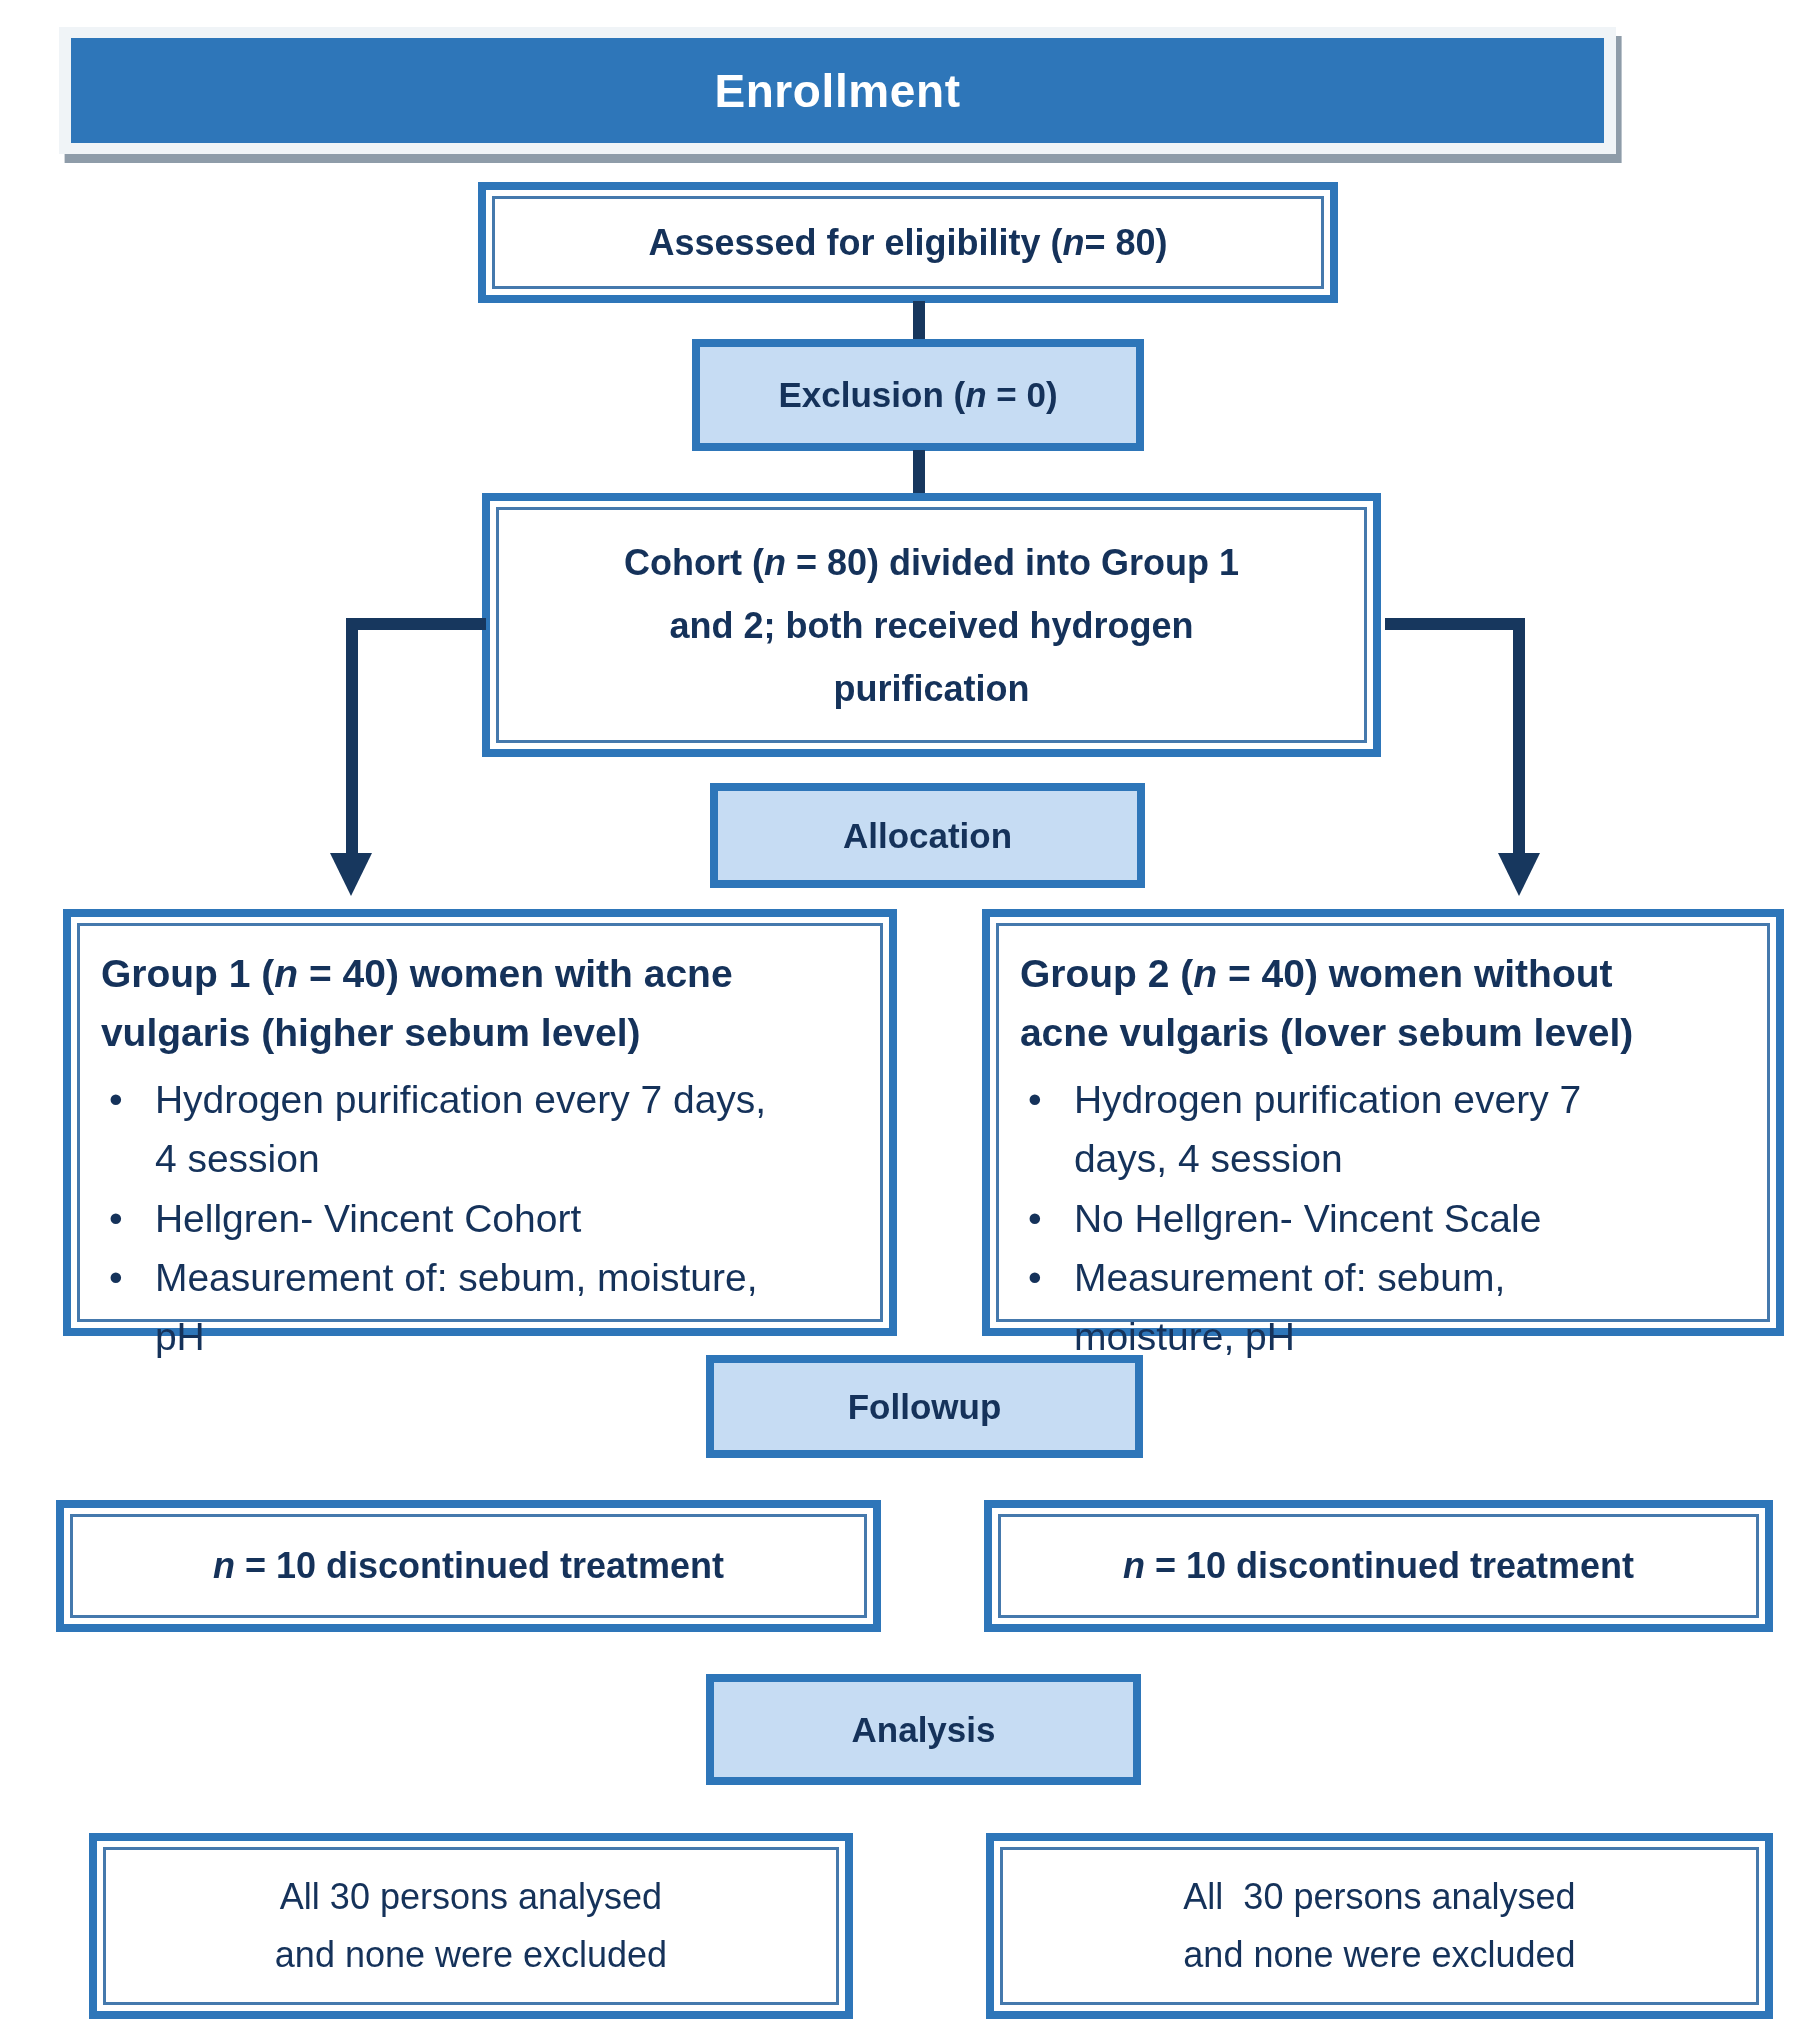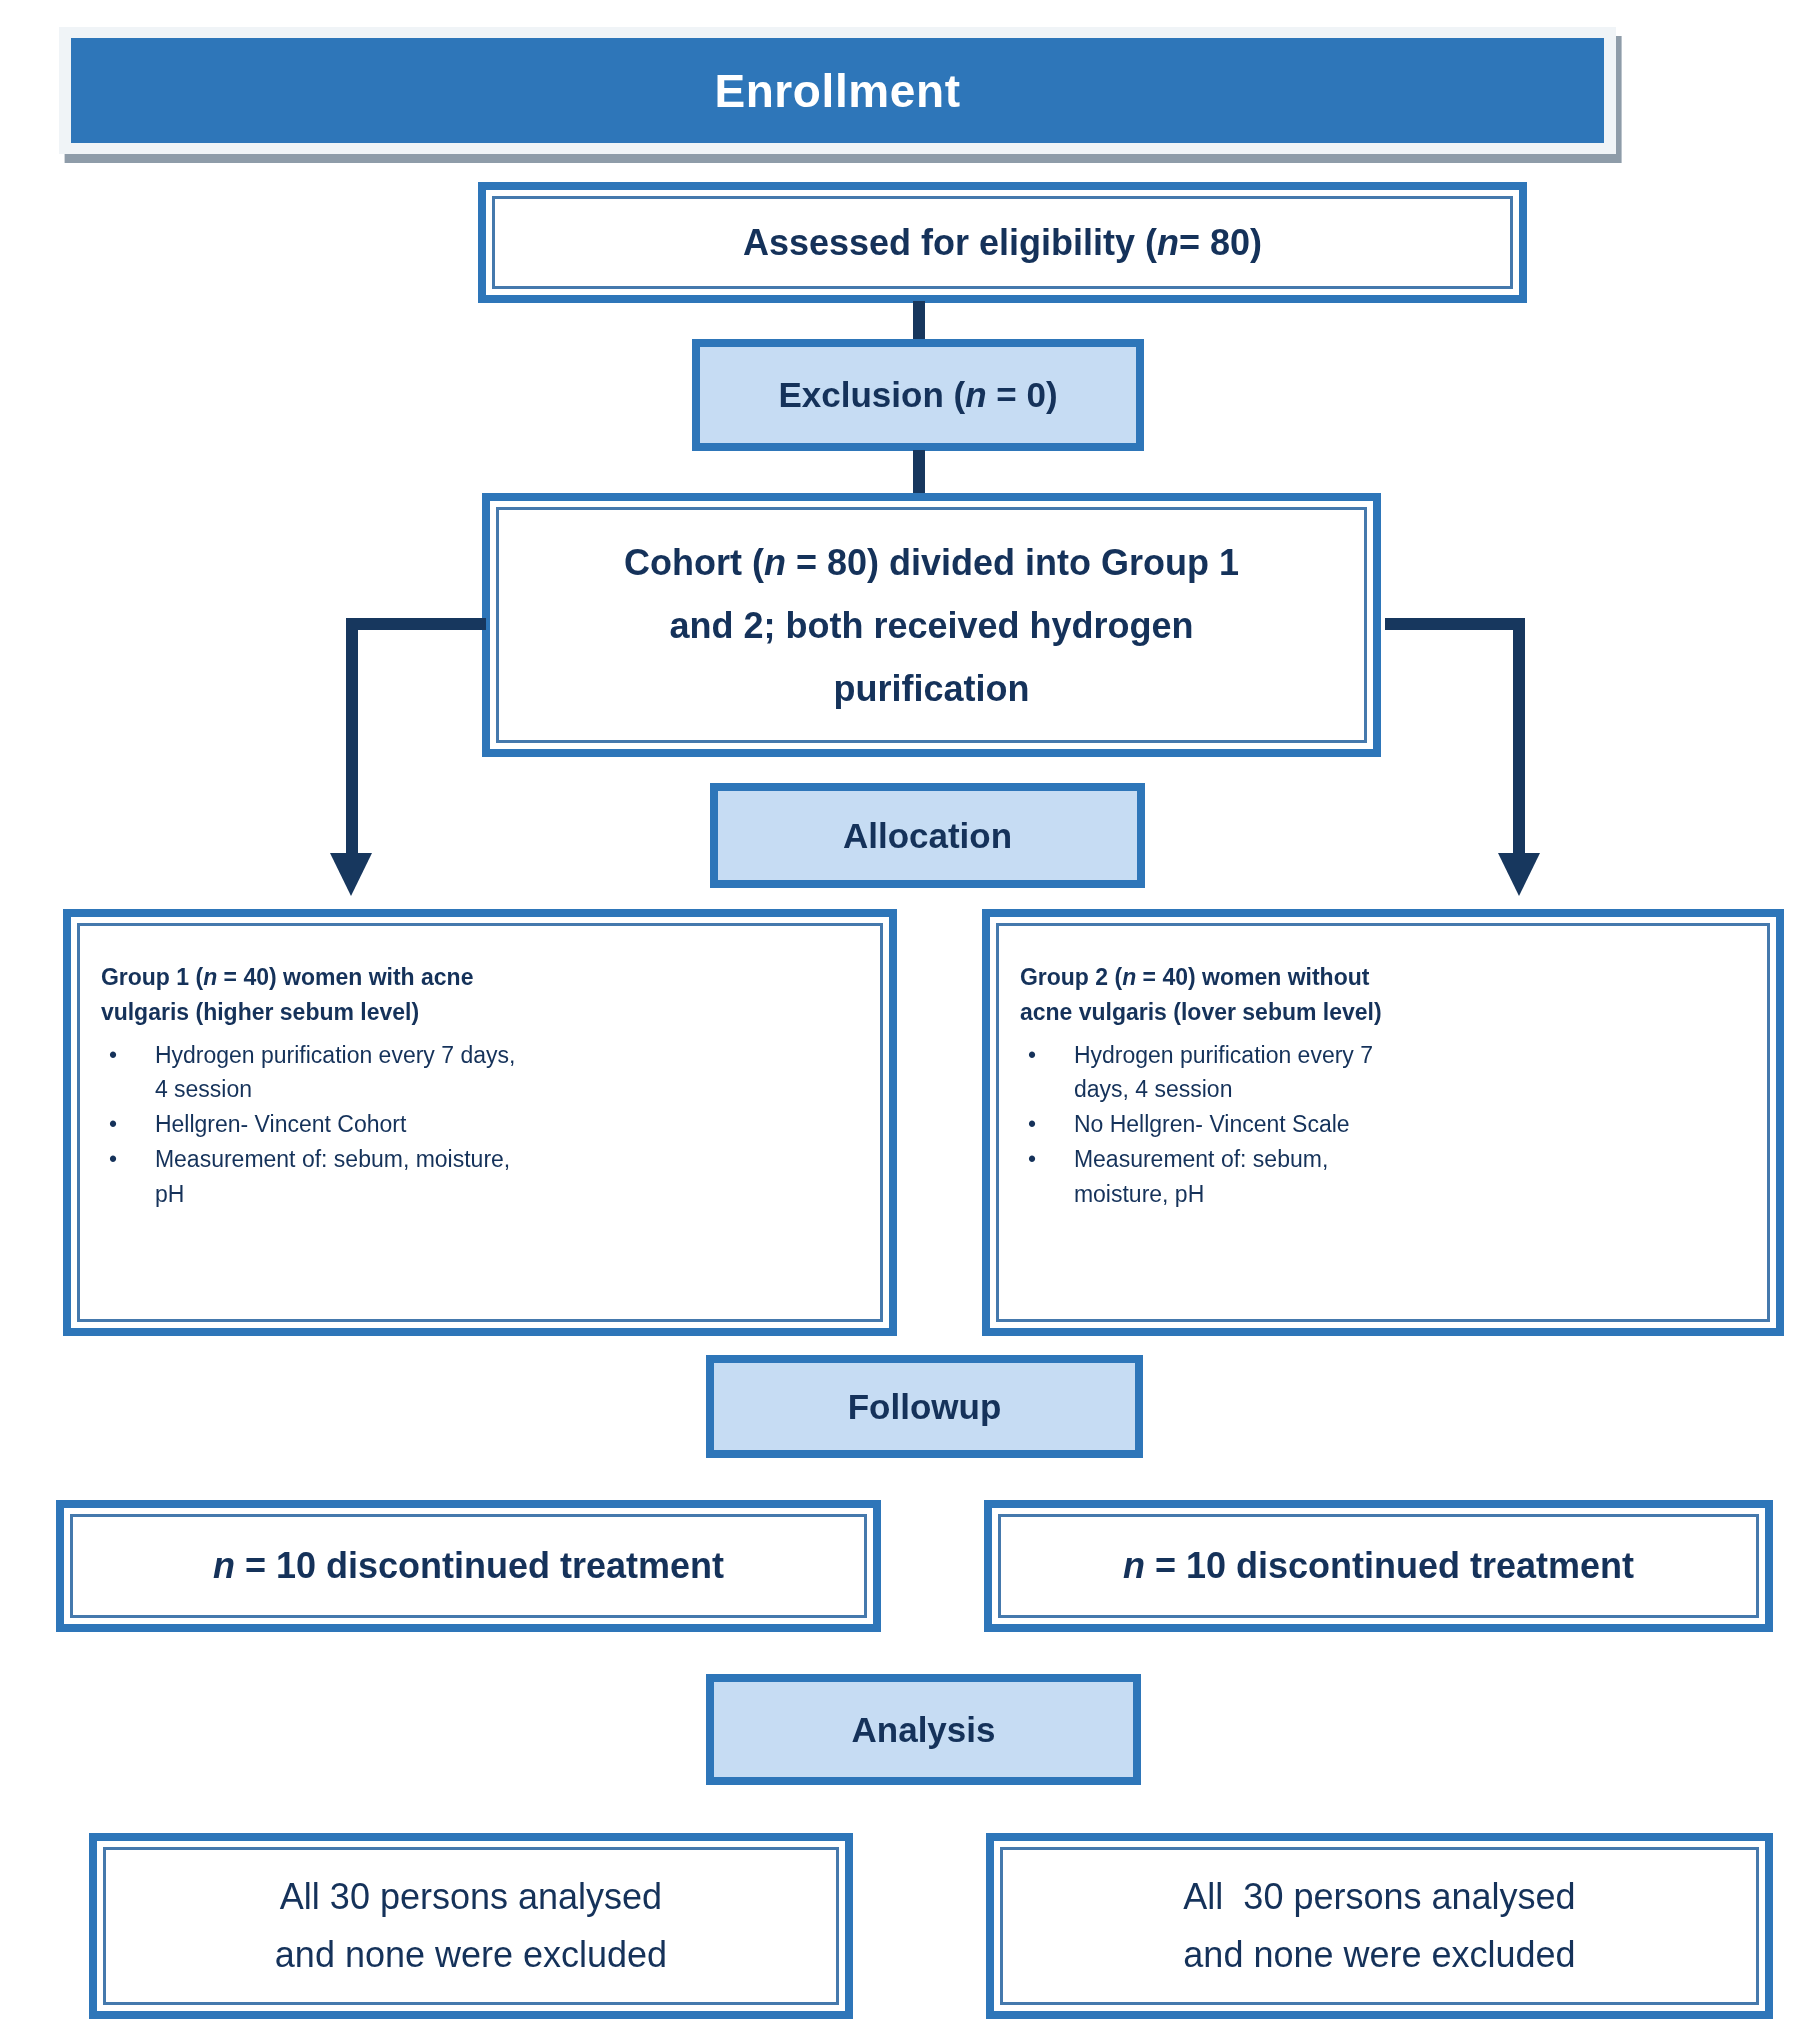--- a/index.html
+++ b/index.html
@@ -54,23 +54,22 @@
   
   .lbox{
     position:absolute;background:var(--light-blue);
     border:8px solid var(--blue);box-sizing:border-box;
     display:flex;align-items:center;justify-content:center;text-align:left;
     font-size:35px;font-weight:700;color:var(--navy-text);
   }
   
   .gcontent{
     position:absolute;inset:9.6px;padding:17px 12.4px 5.6px 20.3px;
-    font-size:23px;line-height:1.52;color:var(--navy-text);text-align:left;
+    font-size:39px;line-height:1.52;color:var(--navy-text);text-align:left;
     box-sizing:border-box;
-    margin-top:16px;
   }
   .gheading{font-weight:700;margin:0 0 8px 0;}
   .bullet-row{display:flex;align-items:flex-start;}
   .bullet{width:54px;flex:0 0 54px;padding-left:8px;box-sizing:border-box;font-weight:400;}
   .btext{flex:1;white-space:pre-line;font-weight:400;}
   .nvar{font-style:italic;}
   
   .vline{position:absolute;width:12.4px;background:var(--arrow-navy);}
   .hline{position:absolute;height:12.4px;background:var(--arrow-navy);}
   .arrowhead{
@@ -83,21 +82,21 @@
 <body>
 
 <div class="page">
 
   <div class="banner-frame">
     <div class="banner-bar">
       <span>Enrollment</span>
     </div>
   </div>
 
-  <div class="wbox" style="left:478px;top:182px;width:1049px;height:121px">
+  <div class="wbox" style="left:478px;top:182px;width:860px;height:121px">
     <div class="wbox-content">
       <span>Assessed for eligibility (</span>
         <span class="nvar">n</span>
         <span> = 80)</span>
     </div>
   </div>
 
   <div class="vline" style="left:913px;top:301px;height:40px"></div>
 
   <div class="lbox" style="left:692px;top:339px;width:452px;height:112px">

